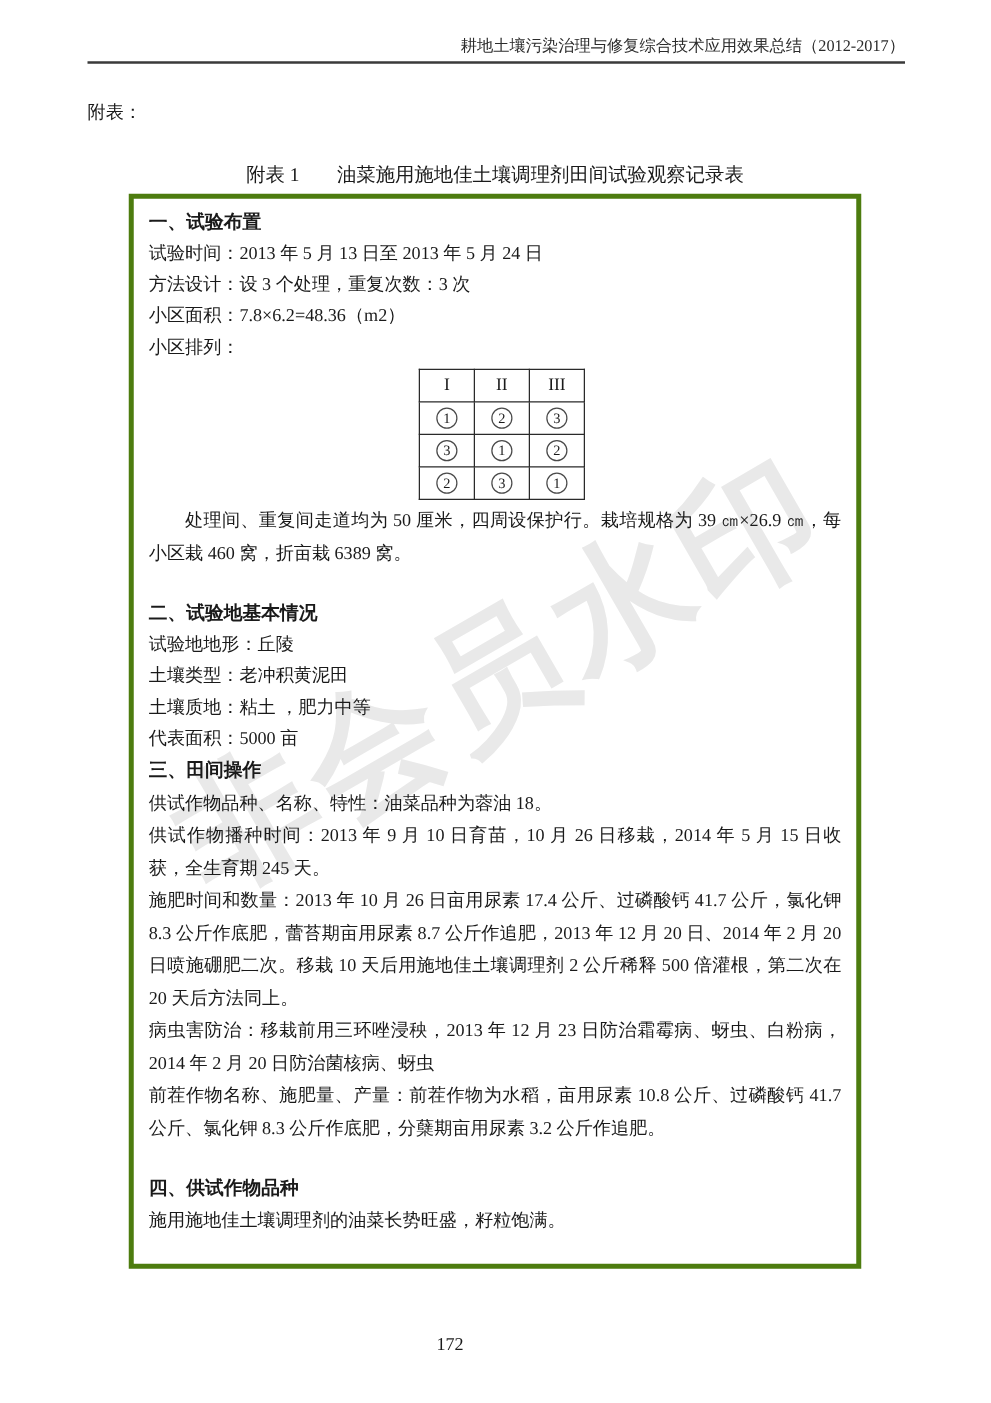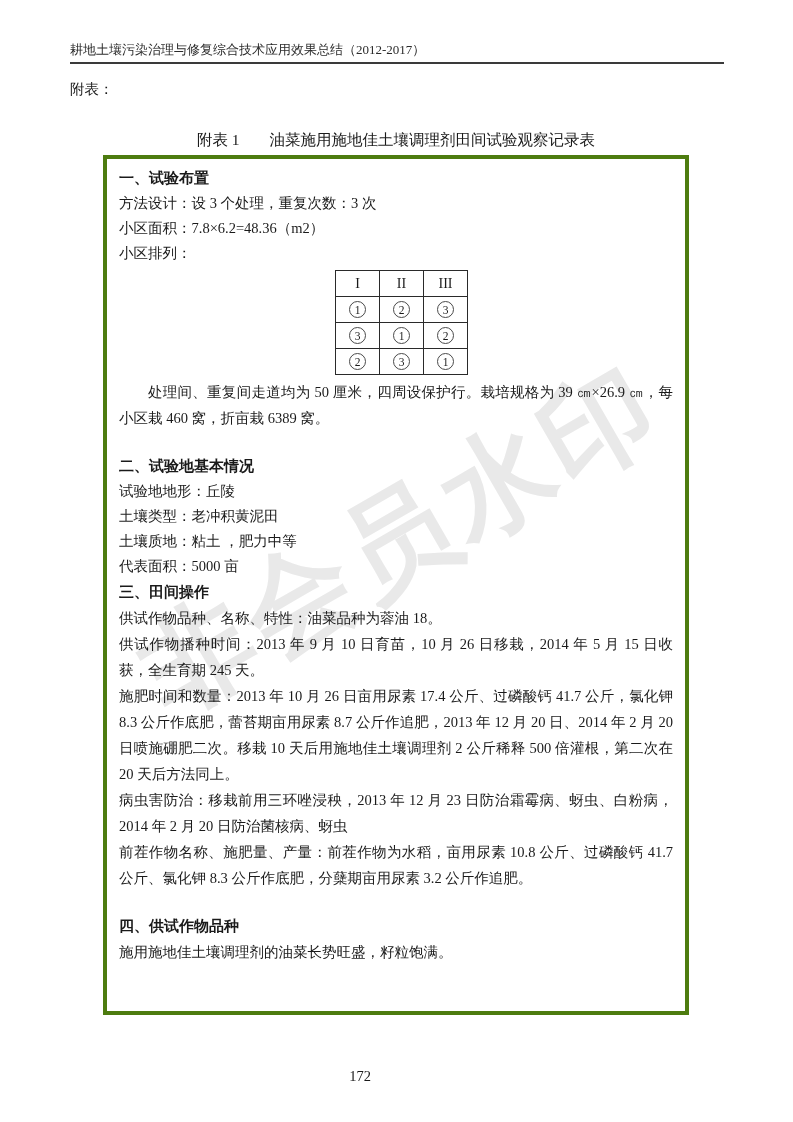--- a/index.html
+++ b/index.html
@@ -4,22 +4,22 @@
 <style>
   * { margin:0; padding:0; box-sizing:border-box; }
   html,body { background:#ffffff; }
   body {
     width:793px; height:1122px; position:relative; overflow:hidden;
     font-family:"Liberation Serif","DejaVu Serif",serif;
     color:#1a1a1a;
   }
   
   .doc-header {
-    position:absolute; top:41px; left:70px; width:654px;
-    text-align:left; font-size:13px; color:#2b2b2b;
+    position:absolute; top:28px; left:70px; width:654px;
+    text-align:right; font-size:13px; color:#2b2b2b;
     border-bottom:2px solid #3a3a3a; padding-bottom:3px;
     z-index:2;
   }
   .appendix-label {
     position:absolute; top:80px; left:70px; font-size:14.5px; z-index:2;
   }
   
   .caption {
     position:absolute; top:130px; left:103px; width:586px;
     text-align:center; font-weight:normal; font-size:15.5px; z-index:2;
@@ -75,20 +75,21 @@
 
 <div class="watermark">非会员水印</div>
 
 <div class="caption">
   <span class="prefix">附表 1</span><span>油菜施用施地佳土壤调理剂田间试验观察记录表</span>
 </div>
 
 <div class="record-box">
 
   <div class="sec-heading">一、试验布置</div>
+  <div class="field-line">试验时间：2013 年 5 月 13 日至 2013 年 5 月 24 日</div>
   <div class="field-line">方法设计：设 3 个处理，重复次数：3 次</div>
   <div class="field-line">小区面积：7.8×6.2=48.36（m2）</div>
   <div class="field-line">小区排列：</div>
 
   <table class="plot-table">
     <tbody>
       <tr>
         <td>I</td>
         <td>II</td>
         <td>III</td>

